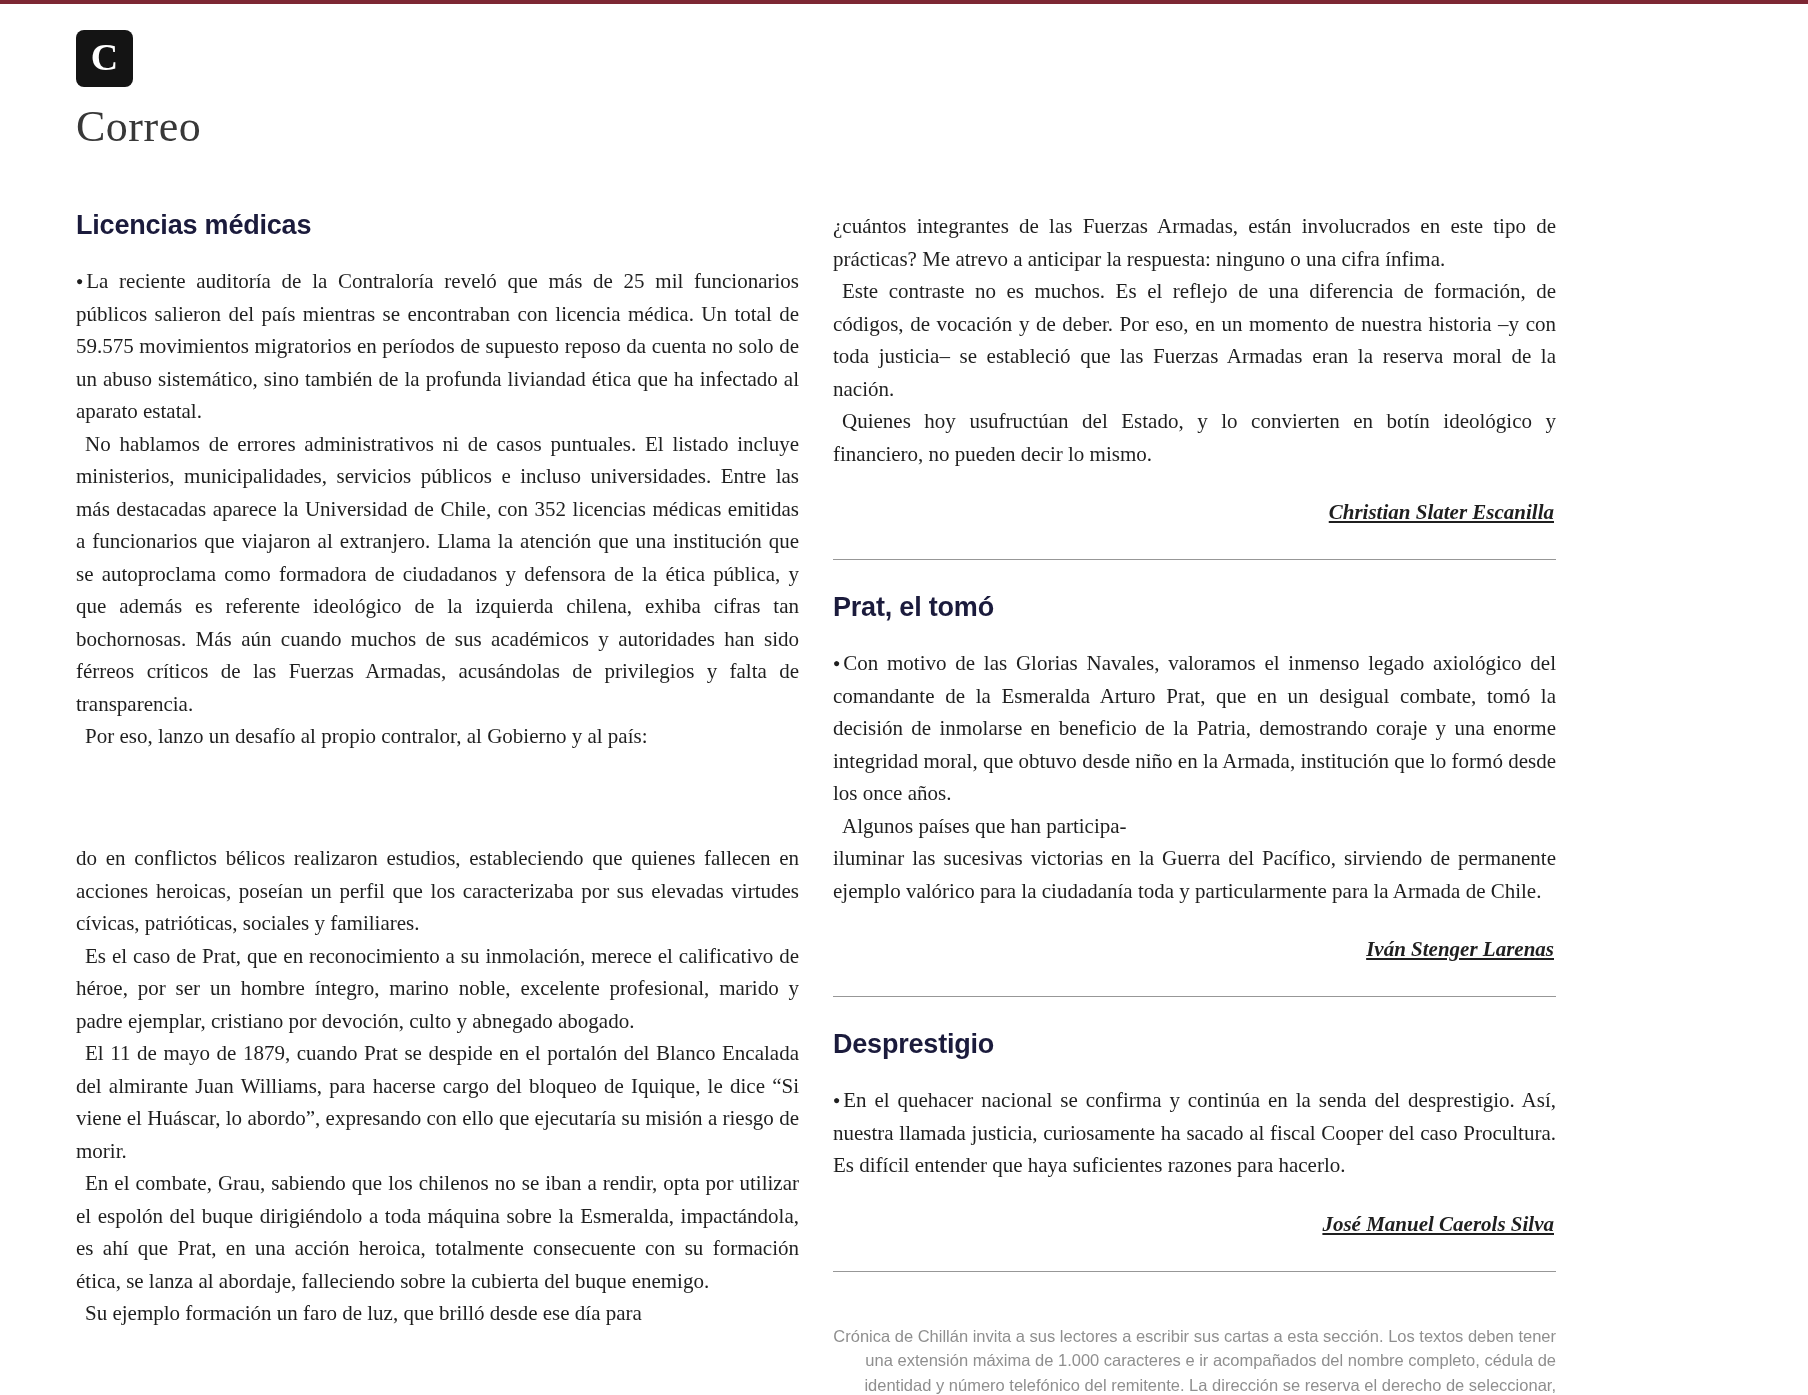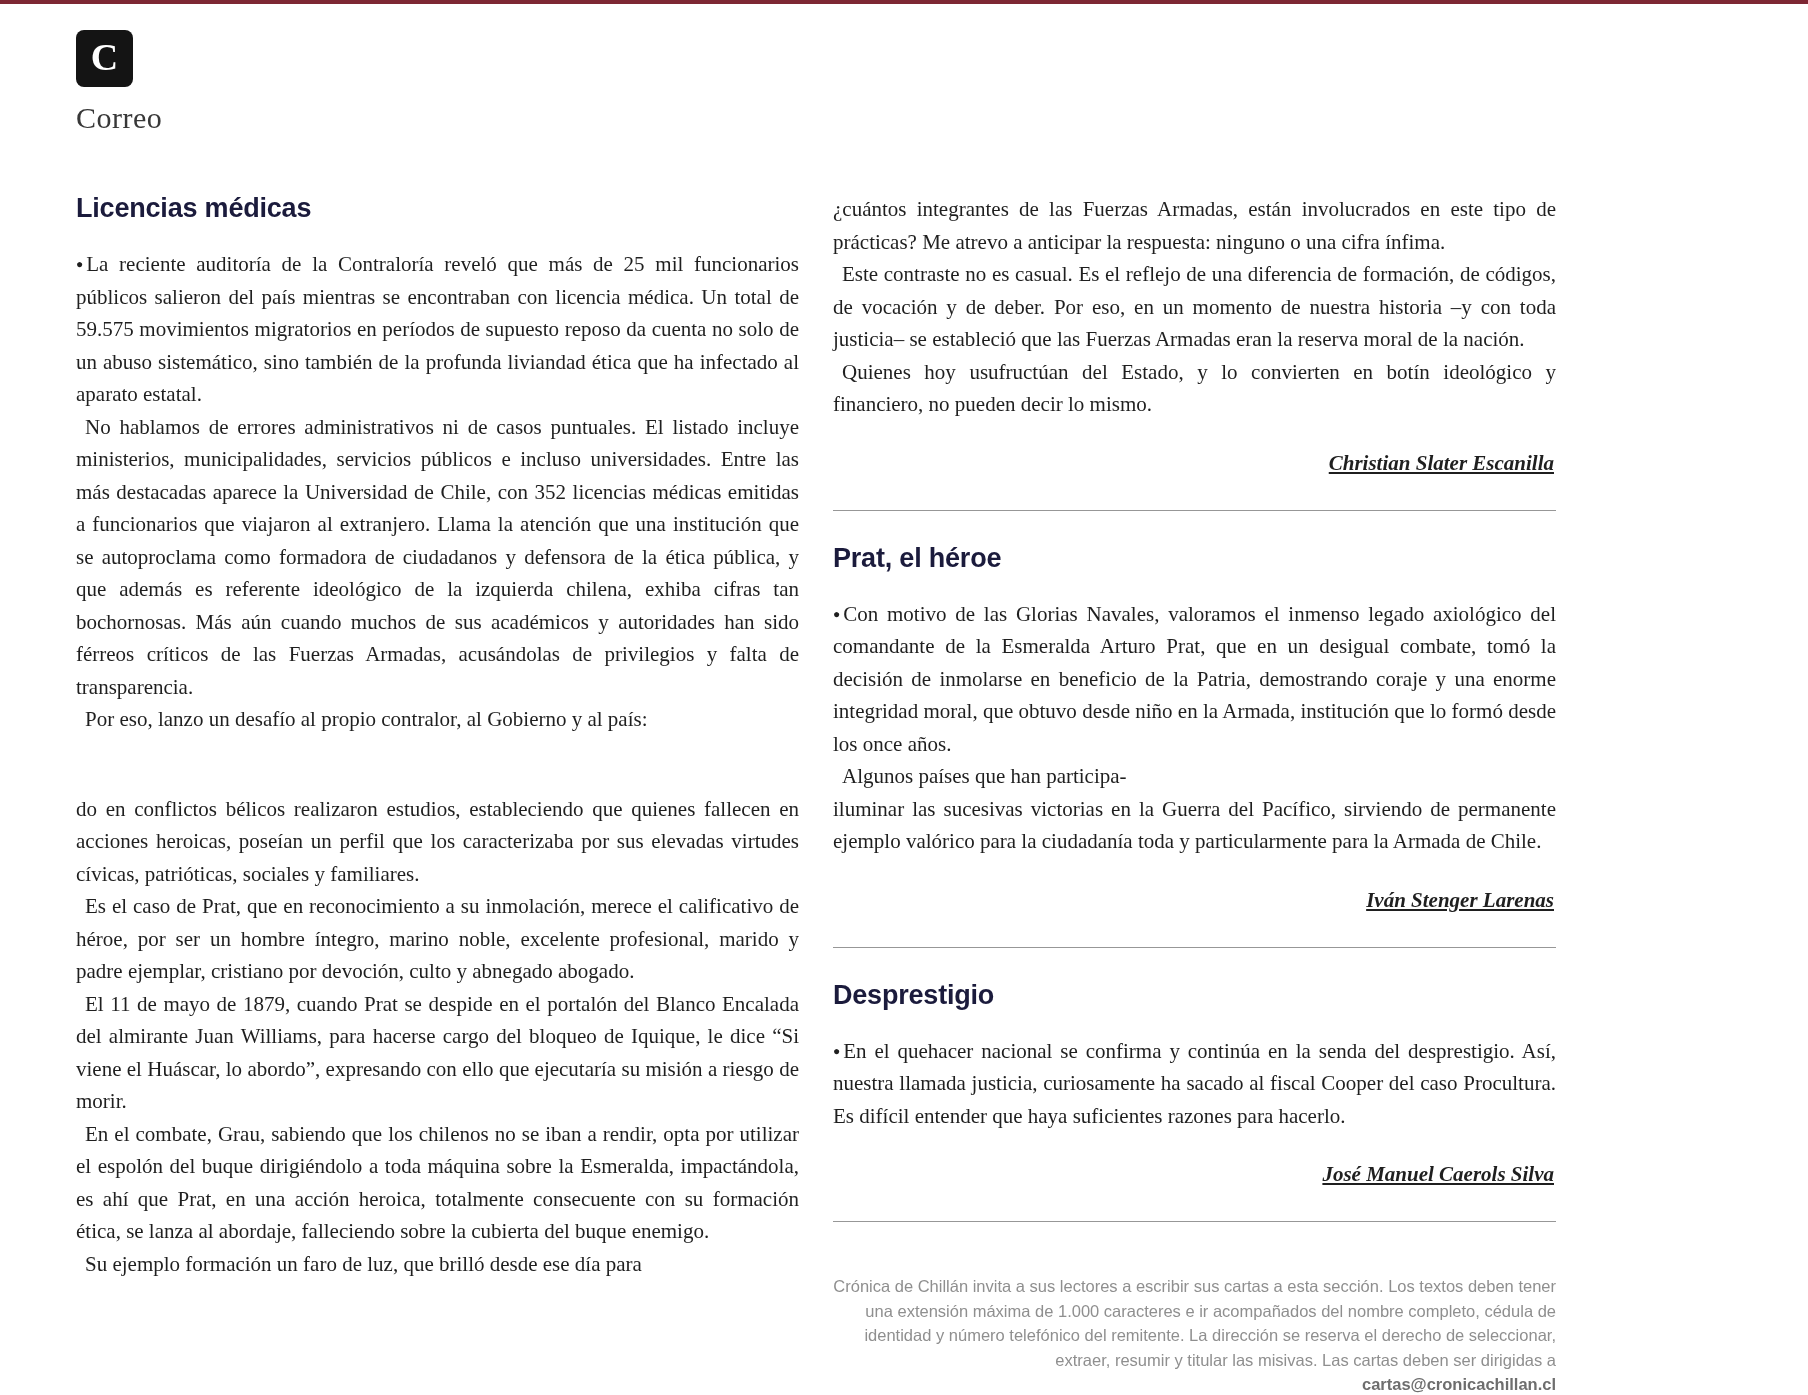--- a/index.html
+++ b/index.html
@@ -22,21 +22,21 @@
   }
   .logo span {
     color: var(--logo-fg, #ffffff);
     font-family: "Liberation Serif", serif;
     font-size: 38px; font-weight: bold;
     transform: translateY(-2px);
   }
 
   .title {
     margin-top: 14px;
-    font-size: 30px; font-weight: 400;
+    font-size: 44px; font-weight: 400;
     color: var(--title, #383838);
     letter-spacing: 0.5px;
   }
 
   .columns {
     margin-top: 58px;
     display: grid;
     grid-template-columns: repeat(2, 1fr);
     column-gap: 34px;
   }
@@ -111,25 +111,25 @@
 
   <div class="columns">
       <div class="col">
         <h2 class="headline">Licencias médicas</h2>
         <div class="para"><span class="bullet">●</span>La reciente auditoría de la Contraloría reveló que más de 25 mil funcionarios públicos salieron del país mientras se encontraban con licencia médica. Un total de 59.575 movimientos migratorios en períodos de supuesto reposo da cuenta no solo de un abuso sistemático, sino también de la profunda liviandad ética que ha infectado al aparato estatal.</div>
         <div class="para indent">No hablamos de errores administrativos ni de casos puntuales. El listado incluye ministerios, municipalidades, servicios públicos e incluso universidades. Entre las más destacadas aparece la Universidad de Chile, con 352 licencias médicas emitidas a funcionarios que viajaron al extranjero. Llama la atención que una institución que se autoproclama como formadora de ciudadanos y defensora de la ética pública, y que además es referente ideológico de la izquierda chilena, exhiba cifras tan bochornosas. Más aún cuando muchos de sus académicos y autoridades han sido férreos críticos de las Fuerzas Armadas, acusándolas de privilegios y falta de transparencia.</div>
         <div class="para indent">Por eso, lanzo un desafío al propio contralor, al Gobierno y al país:</div>
       </div>
       <div class="col">
         <div class="para">¿cuántos integrantes de las Fuerzas Armadas, están involucrados en este tipo de prácticas? Me atrevo a anticipar la respuesta: ninguno o una cifra ínfima.</div>
-        <div class="para indent">Este contraste no es casual. Es el reflejo de una diferencia de formación, de códigos, de vocación y de deber. Por eso, en un momento de nuestra historia –y con toda justicia– se estableció que las Fuerzas Armadas eran la reserva moral de la nación.</div>
+        <div class="para indent">Este contraste no es muchos. Es el reflejo de una diferencia de formación, de códigos, de vocación y de deber. Por eso, en un momento de nuestra historia –y con toda justicia– se estableció que las Fuerzas Armadas eran la reserva moral de la nación.</div>
         <div class="para indent">Quienes hoy usufructúan del Estado, y lo convierten en botín ideológico y financiero, no pueden decir lo mismo.</div>
         <div class="signature">Christian Slater Escanilla</div>
         <div class="rule"></div>
-        <h2 class="headline">Prat, el héroe</h2>
+        <h2 class="headline">Prat, el tomó</h2>
         <div class="para"><span class="bullet">●</span>Con motivo de las Glorias Navales, valoramos el inmenso legado axiológico del comandante de la Esmeralda Arturo Prat, que en un desigual combate, tomó la decisión de inmolarse en beneficio de la Patria, demostrando coraje y una enorme integridad moral, que obtuvo desde niño en la Armada, institución que lo formó desde los once años.</div>
         <div class="para indent">Algunos países que han participa-</div>
       </div>
       <div class="col">
         <div class="para">do en conflictos bélicos realizaron estudios, estableciendo que quienes fallecen en acciones heroicas, poseían un perfil que los caracterizaba por sus elevadas virtudes cívicas, patrióticas, sociales y familiares.</div>
         <div class="para indent">Es el caso de Prat, que en reconocimiento a su inmolación, merece el calificativo de héroe, por ser un hombre íntegro, marino noble, excelente profesional, marido y padre ejemplar, cristiano por devoción, culto y abnegado abogado.</div>
         <div class="para indent">El 11 de mayo de 1879, cuando Prat se despide en el portalón del Blanco Encalada del almirante Juan Williams, para hacerse cargo del bloqueo de Iquique, le dice “Si viene el Huáscar, lo abordo”, expresando con ello que ejecutaría su misión a riesgo de morir.</div>
         <div class="para indent">En el combate, Grau, sabiendo que los chilenos no se iban a rendir, opta por utilizar el espolón del buque dirigiéndolo a toda máquina sobre la Esmeralda, impactándola, es ahí que Prat, en una acción heroica, totalmente consecuente con su formación ética, se lanza al abordaje, falleciendo sobre la cubierta del buque enemigo.</div>
         <div class="para indent">Su ejemplo formación un faro de luz, que brilló desde ese día para</div>
       </div>

